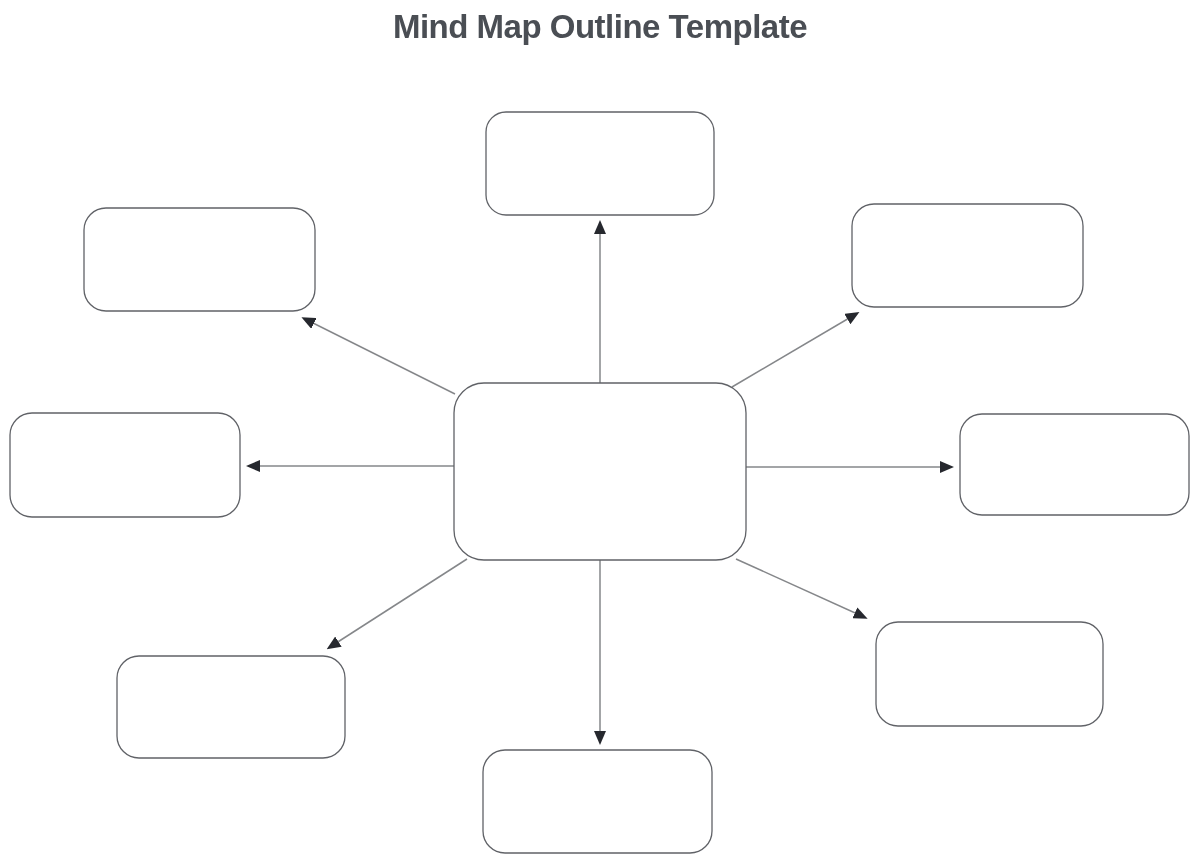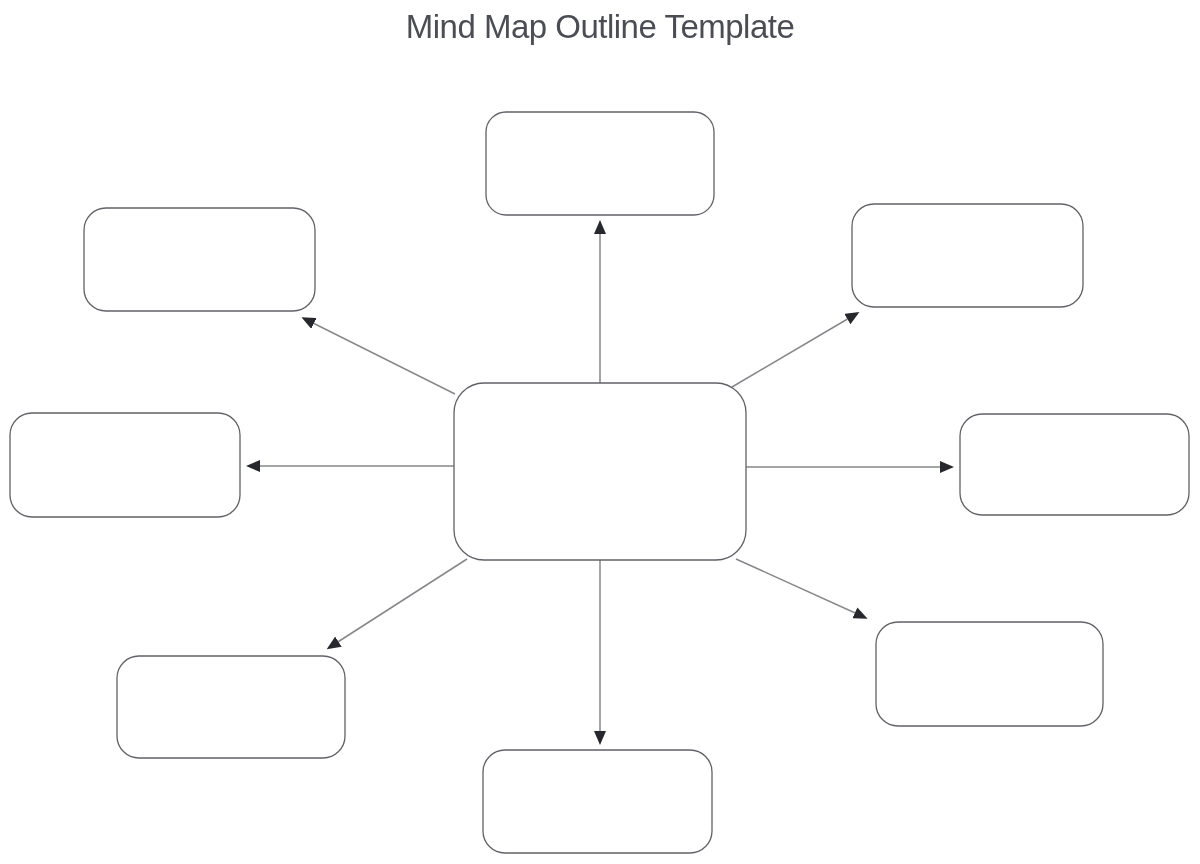--- a/index.html
+++ b/index.html
@@ -16,21 +16,21 @@
     font-family: "Liberation Sans", sans-serif;
   }
   .page-title {
     position: absolute;
     top: 8px;
     left: 0;
     width: 100%;
     margin: 0;
     text-align: center;
     font-family: "Liberation Sans", sans-serif;
-    font-weight: 400;
+    font-weight: 700;
     font-size: 33px;
     letter-spacing: -0.5px;
     color: #4a4e54;
   }
   .diagram-svg {
     position: absolute;
     top: 0;
     left: 0;
     width: 1200px;
     height: 864px;

